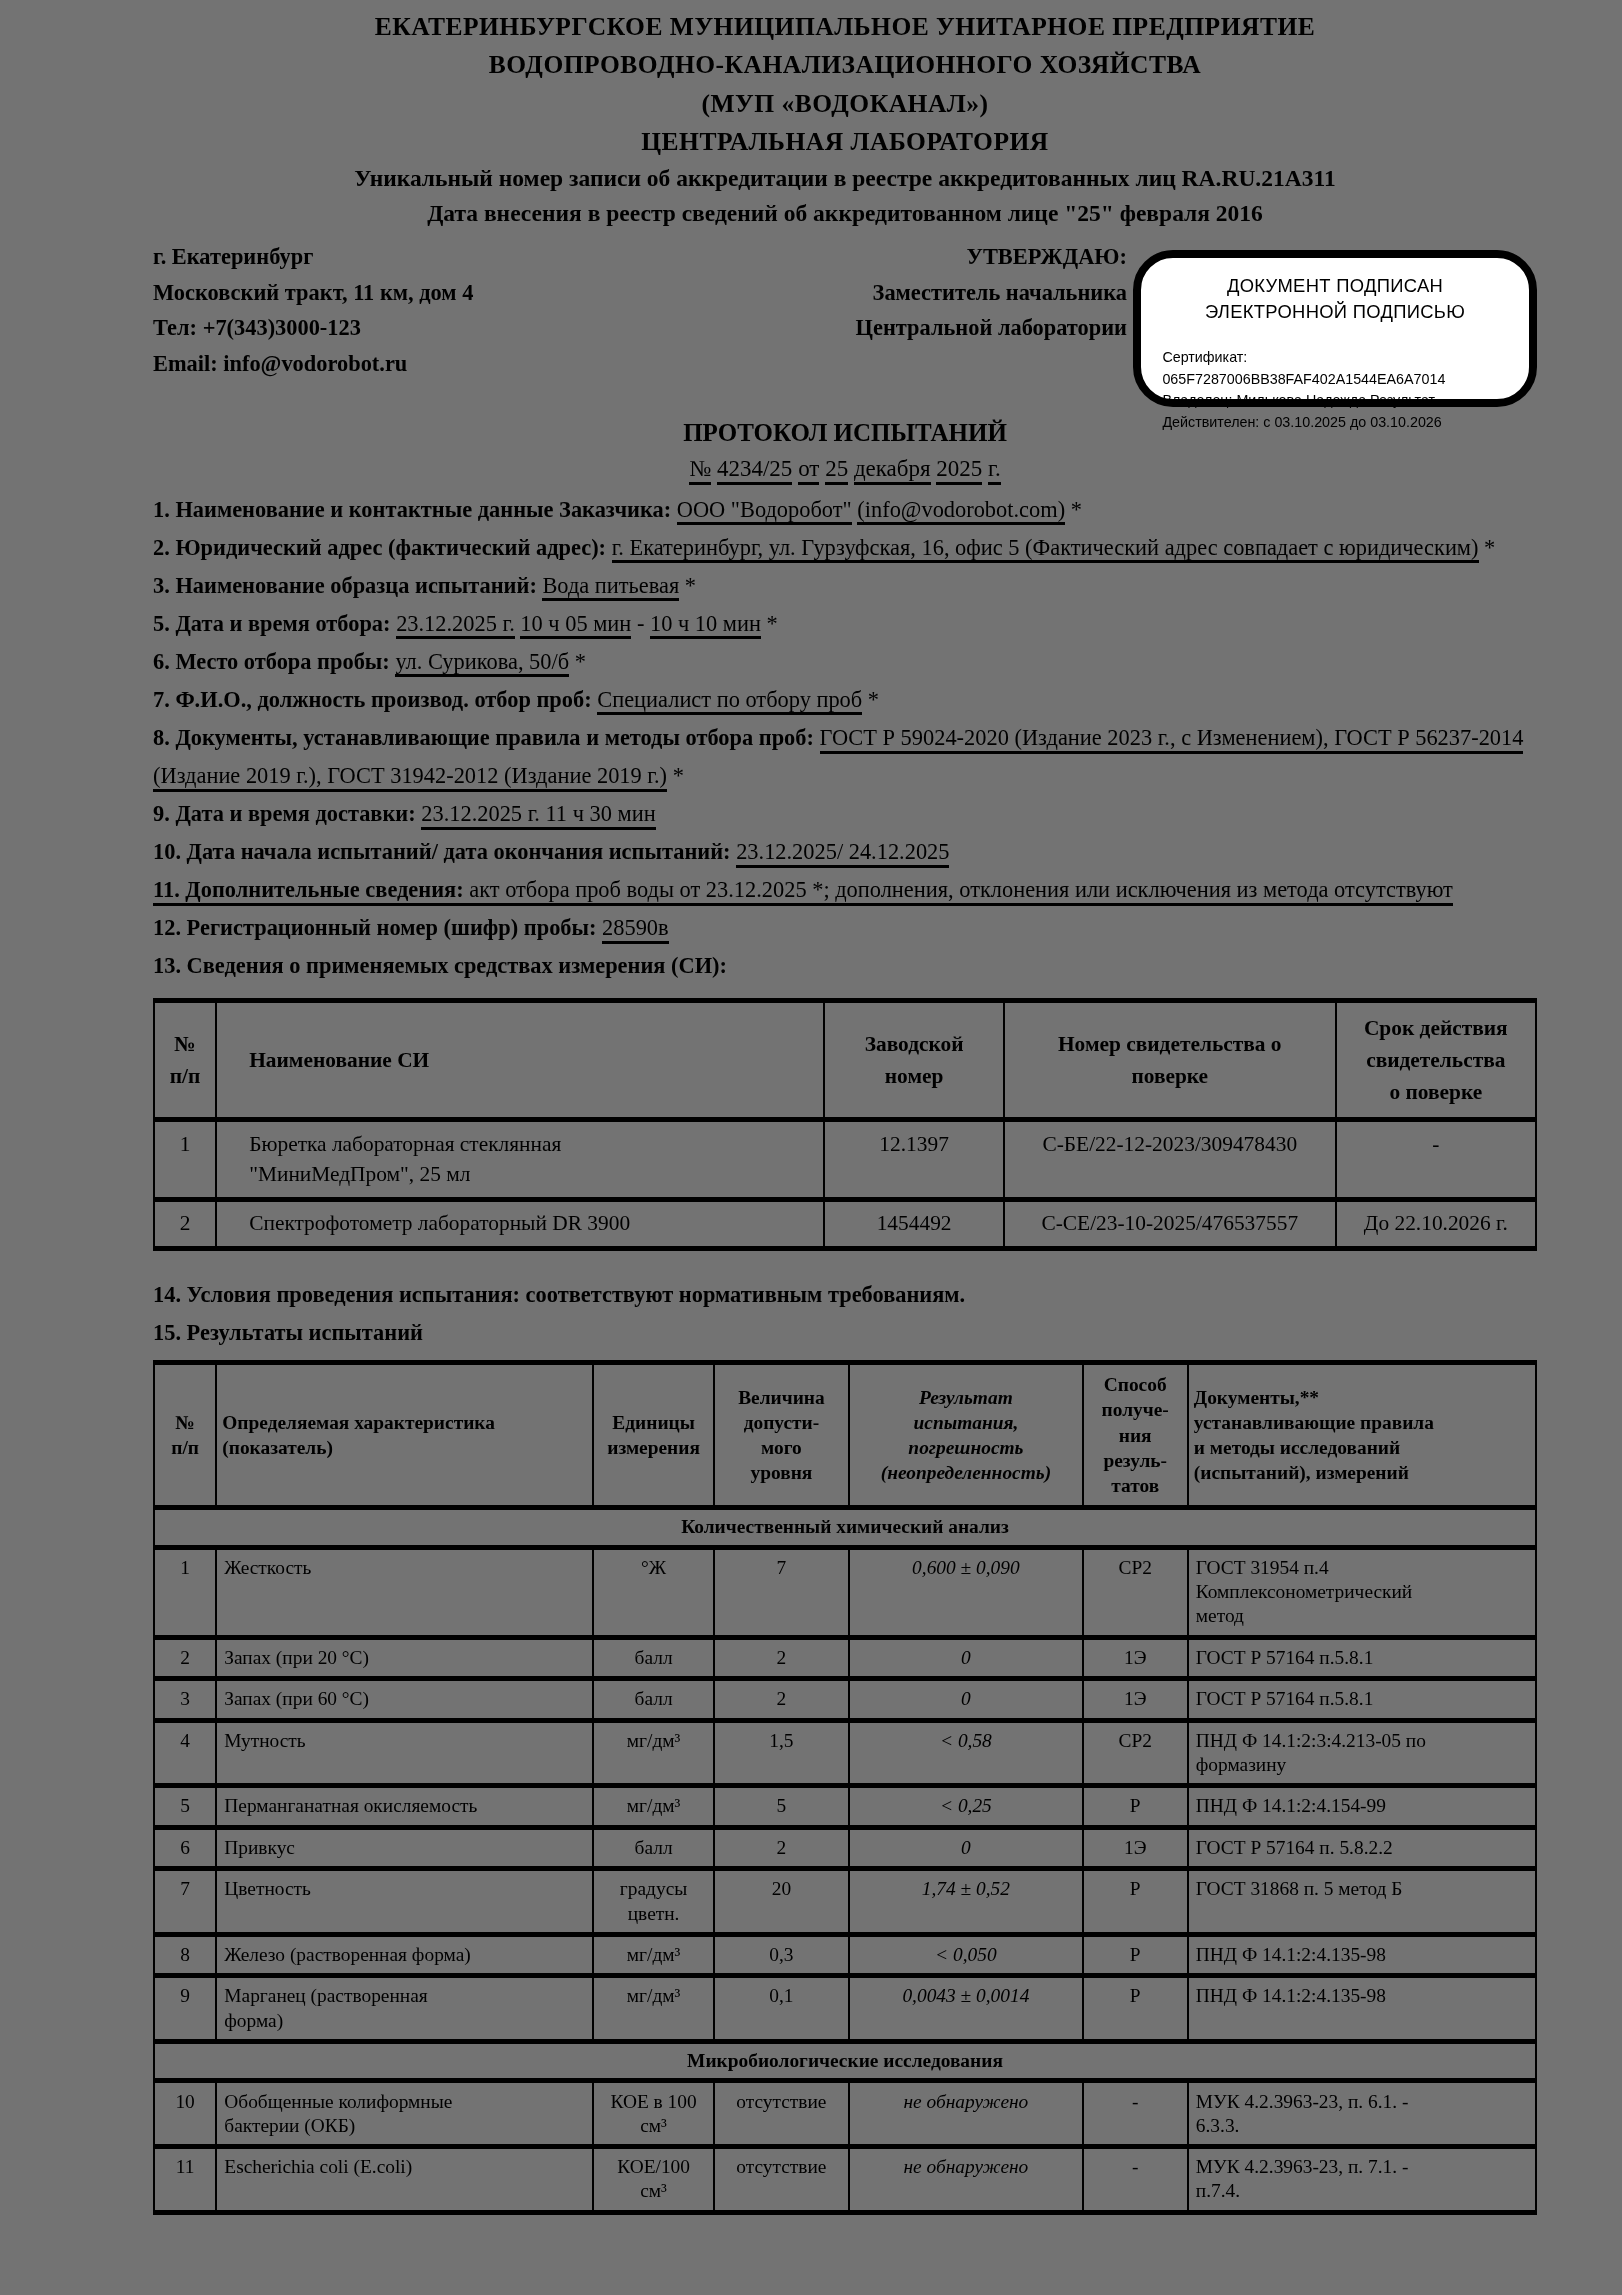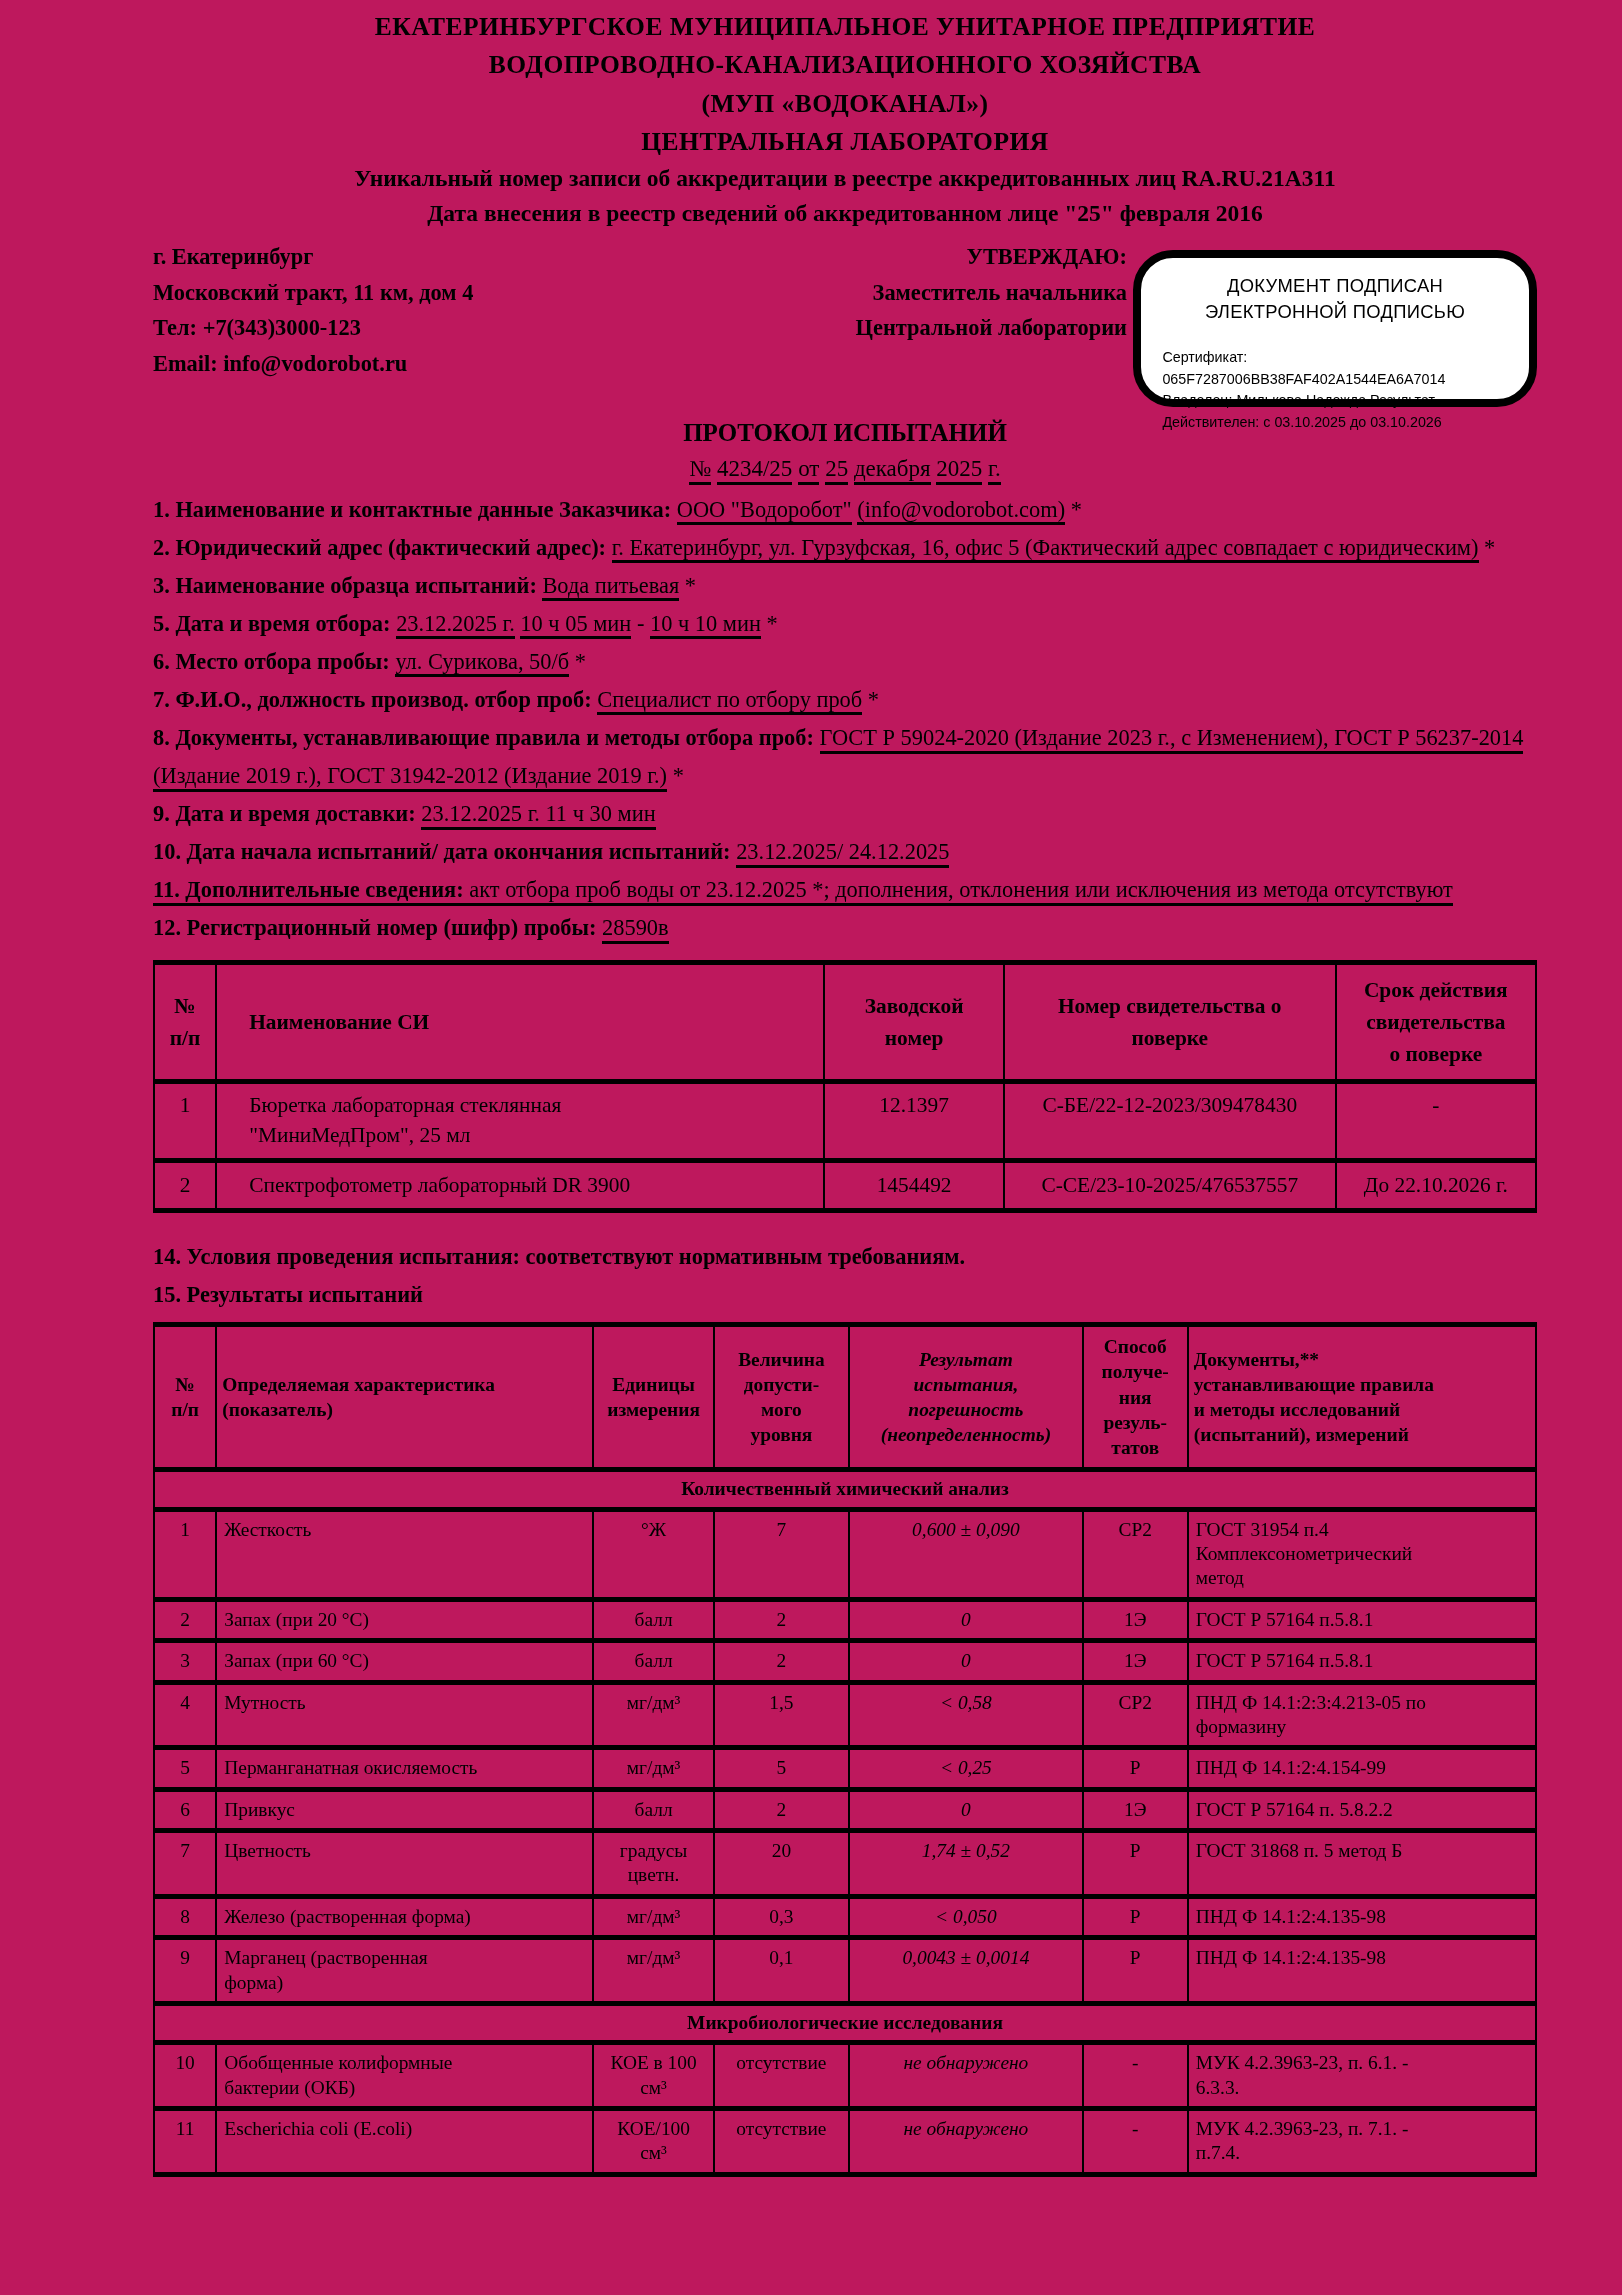--- a/index.html
+++ b/index.html
@@ -1,17 +1,17 @@
 <!DOCTYPE html>
 <html style="font-size:8.2px"><head>
 <meta charset="utf-8">
 <style>
   html,body { margin:0; padding:0; background:#888; }
   .page {
-    width:1623px; height:2295px; margin:0 auto; background:#be185d; color:#000;
+    width:1623px; height:2295px; margin:0 auto; background:#737373; color:#000;
     font-family:"Liberation Serif", serif; font-size:22.4px;
     box-sizing:border-box; padding:8.2px 86px 15.3px 153px; overflow:hidden;
   }
   
   .org-header { text-align:center; font-weight:bold; line-height:1.5; }
   .org-header .h1 { font-size:25.5px; letter-spacing:0.5px; }
   .org-header .h2 { font-size:23.5px; }
   
   .info-row { display:flex; margin-top:7.1px; align-items:flex-start; }
   .contacts { font-weight:bold; line-height:1.6; width:571px; flex:0 0 auto; }
@@ -107,20 +107,21 @@
       <p class="item"><span class="part b">2. Юридический адрес (фактический адрес): </span><span class="part u">г. Екатеринбург, ул. Гурзуфская, 16, офис 5 (Фактический адрес совпадает с юридическим)</span><span class="part"> *</span></p>
       <p class="item"><span class="part b">3. Наименование образца испытаний: </span><span class="part u">Вода питьевая</span><span class="part"> *</span></p>
       <p class="item"><span class="part b">5. Дата и время отбора: </span><span class="part u">23.12.2025 г.</span><span class="part"> </span><span class="part u">10 ч 05 мин</span><span class="part"> - </span><span class="part u">10 ч 10 мин</span><span class="part"> *</span></p>
       <p class="item"><span class="part b">6. Место отбора пробы: </span><span class="part u">ул. Сурикова, 50/б</span><span class="part"> *</span></p>
       <p class="item"><span class="part b">7. Ф.И.О., должность производ. отбор проб: </span><span class="part u">Специалист по отбору проб</span><span class="part">  *</span></p>
       <p class="item"><span class="part b">8. Документы, устанавливающие правила и методы отбора проб:  </span><span class="part u">ГОСТ Р 59024-2020 (Издание 2023 г., с Изменением), ГОСТ Р 56237-2014 (Издание 2019 г.), ГОСТ 31942-2012 (Издание 2019 г.)</span><span class="part"> *</span></p>
       <p class="item"><span class="part b">9. Дата  и время доставки: </span><span class="part u">23.12.2025 г. 11 ч 30 мин</span></p>
       <p class="item"><span class="part b">10. Дата начала испытаний/ дата окончания испытаний: </span><span class="part u">23.12.2025/ 24.12.2025</span></p>
       <p class="item"><span class="part b u">11. Дополнительные сведения: </span><span class="part u">акт отбора проб воды от 23.12.2025 *; дополнения, отклонения или исключения из метода отсутствуют</span></p>
       <p class="item"><span class="part b">12. Регистрационный номер (шифр) пробы: </span><span class="part u">28590в</span></p>
+      <p class="item"><span class="part b">13. Сведения о применяемых средствах измерения (СИ):</span></p>
     </div>
 
   <table class="tbl si" id="si-table">
       <thead>
         <tr>
           <th class="c0">№
 п/п</th>
           <th class="c1">Наименование СИ</th>
           <th class="c2">Заводской
 номер</th>

